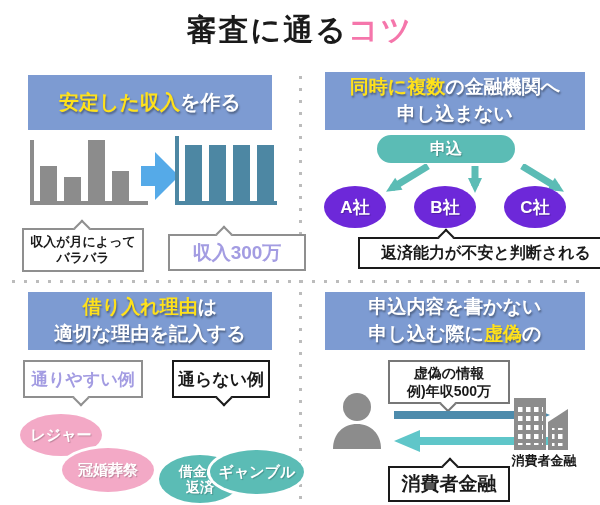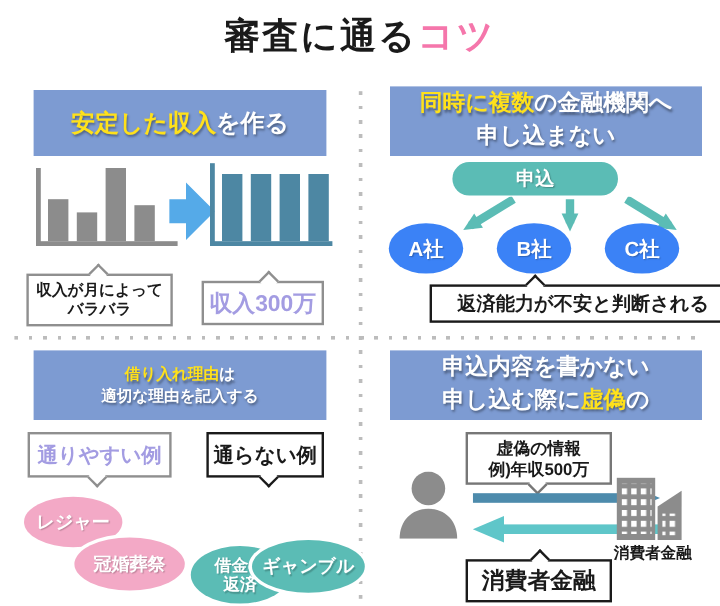--- a/index.html
+++ b/index.html
@@ -24,21 +24,21 @@
   .q2 { left:310px; top:70px; height:210px; }
   .q3 { left:15px; top:290px; height:215px; }
   .q4 { left:310px; top:290px; height:215px; }
 
   
   .hdr { position:absolute; background:#7D9BD2; color:#fff; font-weight:bold;
          text-align:center; display:flex; flex-direction:column; justify-content:center;
          text-shadow:1px 2px 2px rgba(0,0,0,.38); }
   .q1 .hdr { left:13px; top:5px;  width:244px; height:55px; font-size:20px; }
   .q2 .hdr { left:15px; top:2px;  width:260px; height:58px; font-size:19px; line-height:1.4; }
-  .q3 .hdr { left:13px; top:2px;  width:244px; height:58px; font-size:13px; line-height:1.4; }
+  .q3 .hdr { left:13px; top:2px;  width:244px; height:58px; font-size:19px; line-height:1.4; }
   .q4 .hdr { left:15px; top:2px;  width:260px; height:58px; font-size:19px; line-height:1.4; }
   .em { color:#FFE11A; }
 
   
   .chart { position:absolute; display:flex; align-items:flex-end; gap:7px;
            border-left:4px solid; border-bottom:4px solid; padding-left:6px; }
   .chart .bar { width:17px; }
   .chart-gray { left:15px; top:70px; width:118px; height:65px; border-color:#8C8C8C; }
   .chart-gray .bar { background:#8C8C8C; }
   .chart-teal { left:160px; top:66px; width:102px; height:69px; border-color:#4D87A3; }
@@ -50,31 +50,31 @@
   .bubble { position:absolute; background:#fff; border:2px solid #8f8f8f; --bc:#8f8f8f;
             display:flex; flex-direction:column; align-items:center; justify-content:center;
             font-weight:bold; color:#1a1a1a; text-align:center; }
   .bubble.dark { border-color:#1a1a1a; --bc:#1a1a1a; }
   .tail { position:absolute; width:12px; height:12px; background:#fff; transform:rotate(45deg); }
   .tail-top    { top:-8px;    border-left:2px solid var(--bc);  border-top:2px solid var(--bc); }
   .tail-bottom { bottom:-8px; border-right:2px solid var(--bc); border-bottom:2px solid var(--bc); }
 
   .q1 .b1 { left:7px;  top:158px; width:122px; height:44px; font-size:13px; line-height:1.25; }
   .q1 .b1 .tail-top { left:52px; }
-  .q1 .b2 { left:153px; top:164px; width:102px; height:37px; font-size:19px; color:#A39CE2; }
+  .q1 .b2 { left:153px; top:164px; width:138px; height:37px; font-size:19px; color:#A39CE2; }
   .q1 .b2 .tail-top { left:48px; }
 
   
   .pill { position:absolute; left:67px; top:65px; width:138px; height:28px; background:#5BBCB5;
           border-radius:14px; color:#fff; font-weight:bold; font-size:16px;
           display:flex; align-items:center; justify-content:center;
           text-shadow:1px 1px 1px rgba(0,0,0,.25); }
   .fanout { position:absolute; left:30px; top:94px; }
   .company { position:absolute; top:116px; width:62px; height:42px; border-radius:50%;
-             background:#3b82f6; color:#fff; font-weight:bold; font-size:17px;
+             background:#6d28d9; color:#fff; font-weight:bold; font-size:17px;
              display:flex; align-items:center; justify-content:center;
              text-shadow:1px 1px 1px rgba(0,0,0,.25); }
   .c1 { left:14px; } .c2 { left:104px; } .c3 { left:194px; }
   .q2 .note { left:18px; top:167px; width:256px; height:32px; font-size:16px;margin-left:30px; }
   .q2 .note .tail-top { left:80px; }
 
   
   .q3 .good-box { left:8px;  top:70px; width:120px; height:38px; font-size:17px; color:#A39CE2; }
   .q3 .good-box .tail-bottom { left:50px; }
   .q3 .bad-box  { left:157px; top:70px; width:98px; height:38px; font-size:17px; }

